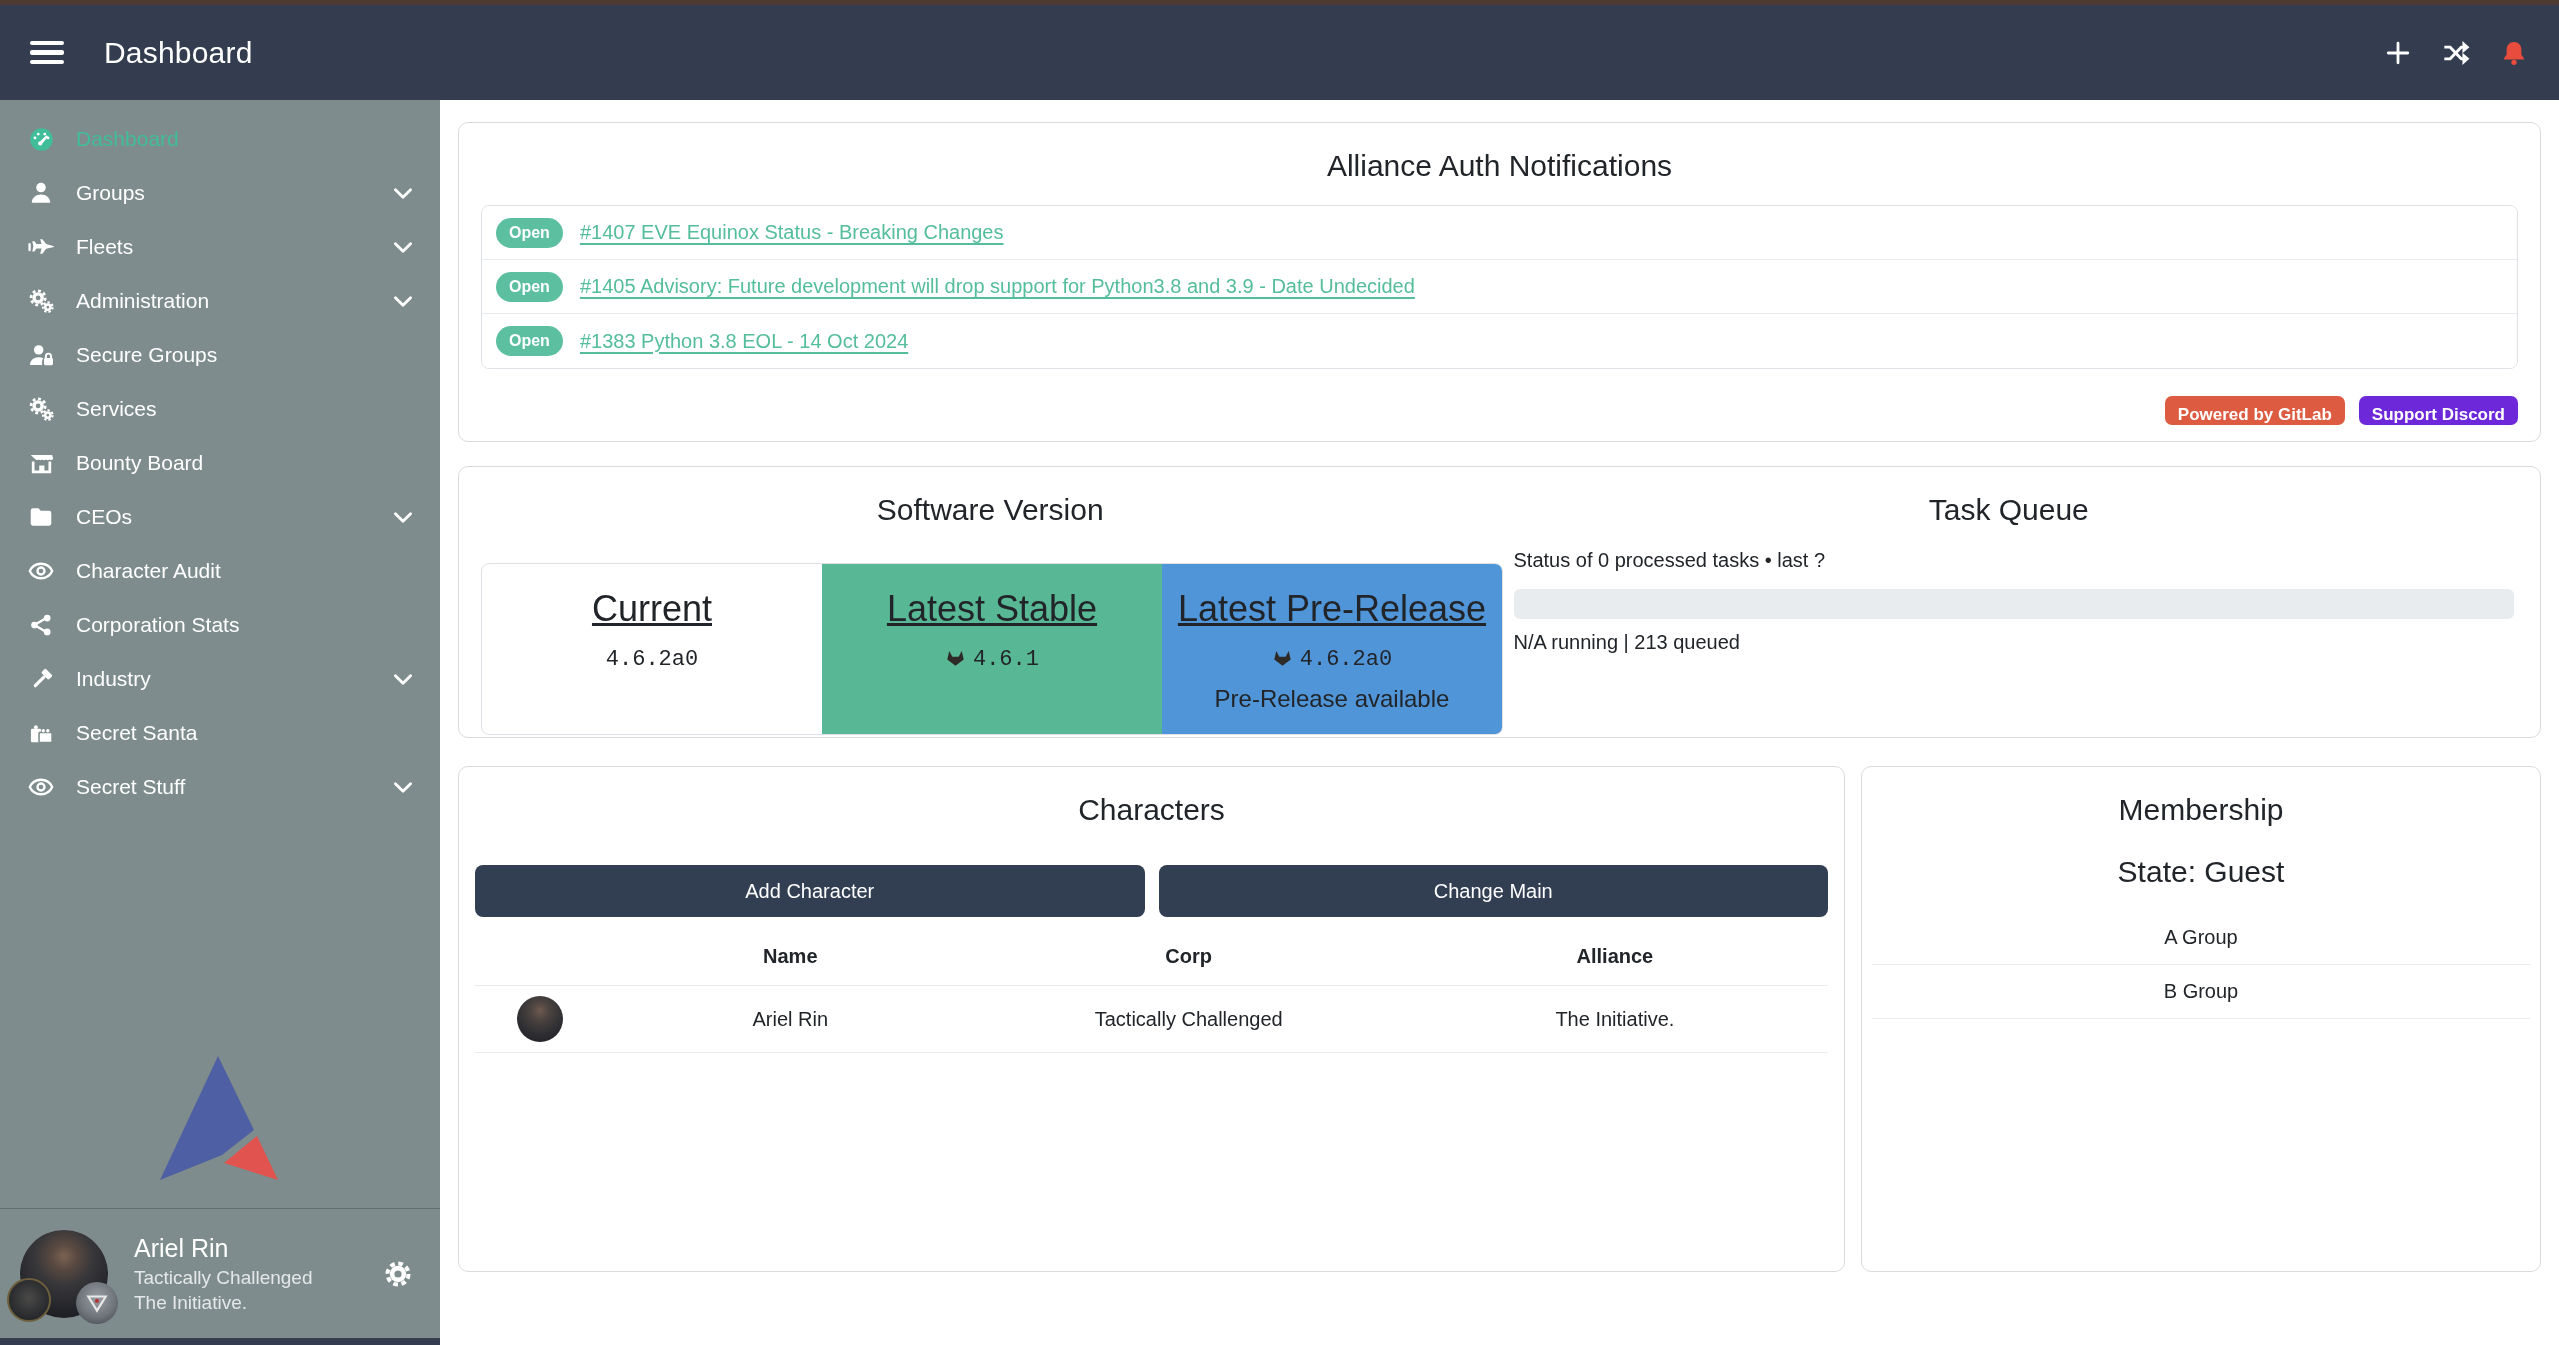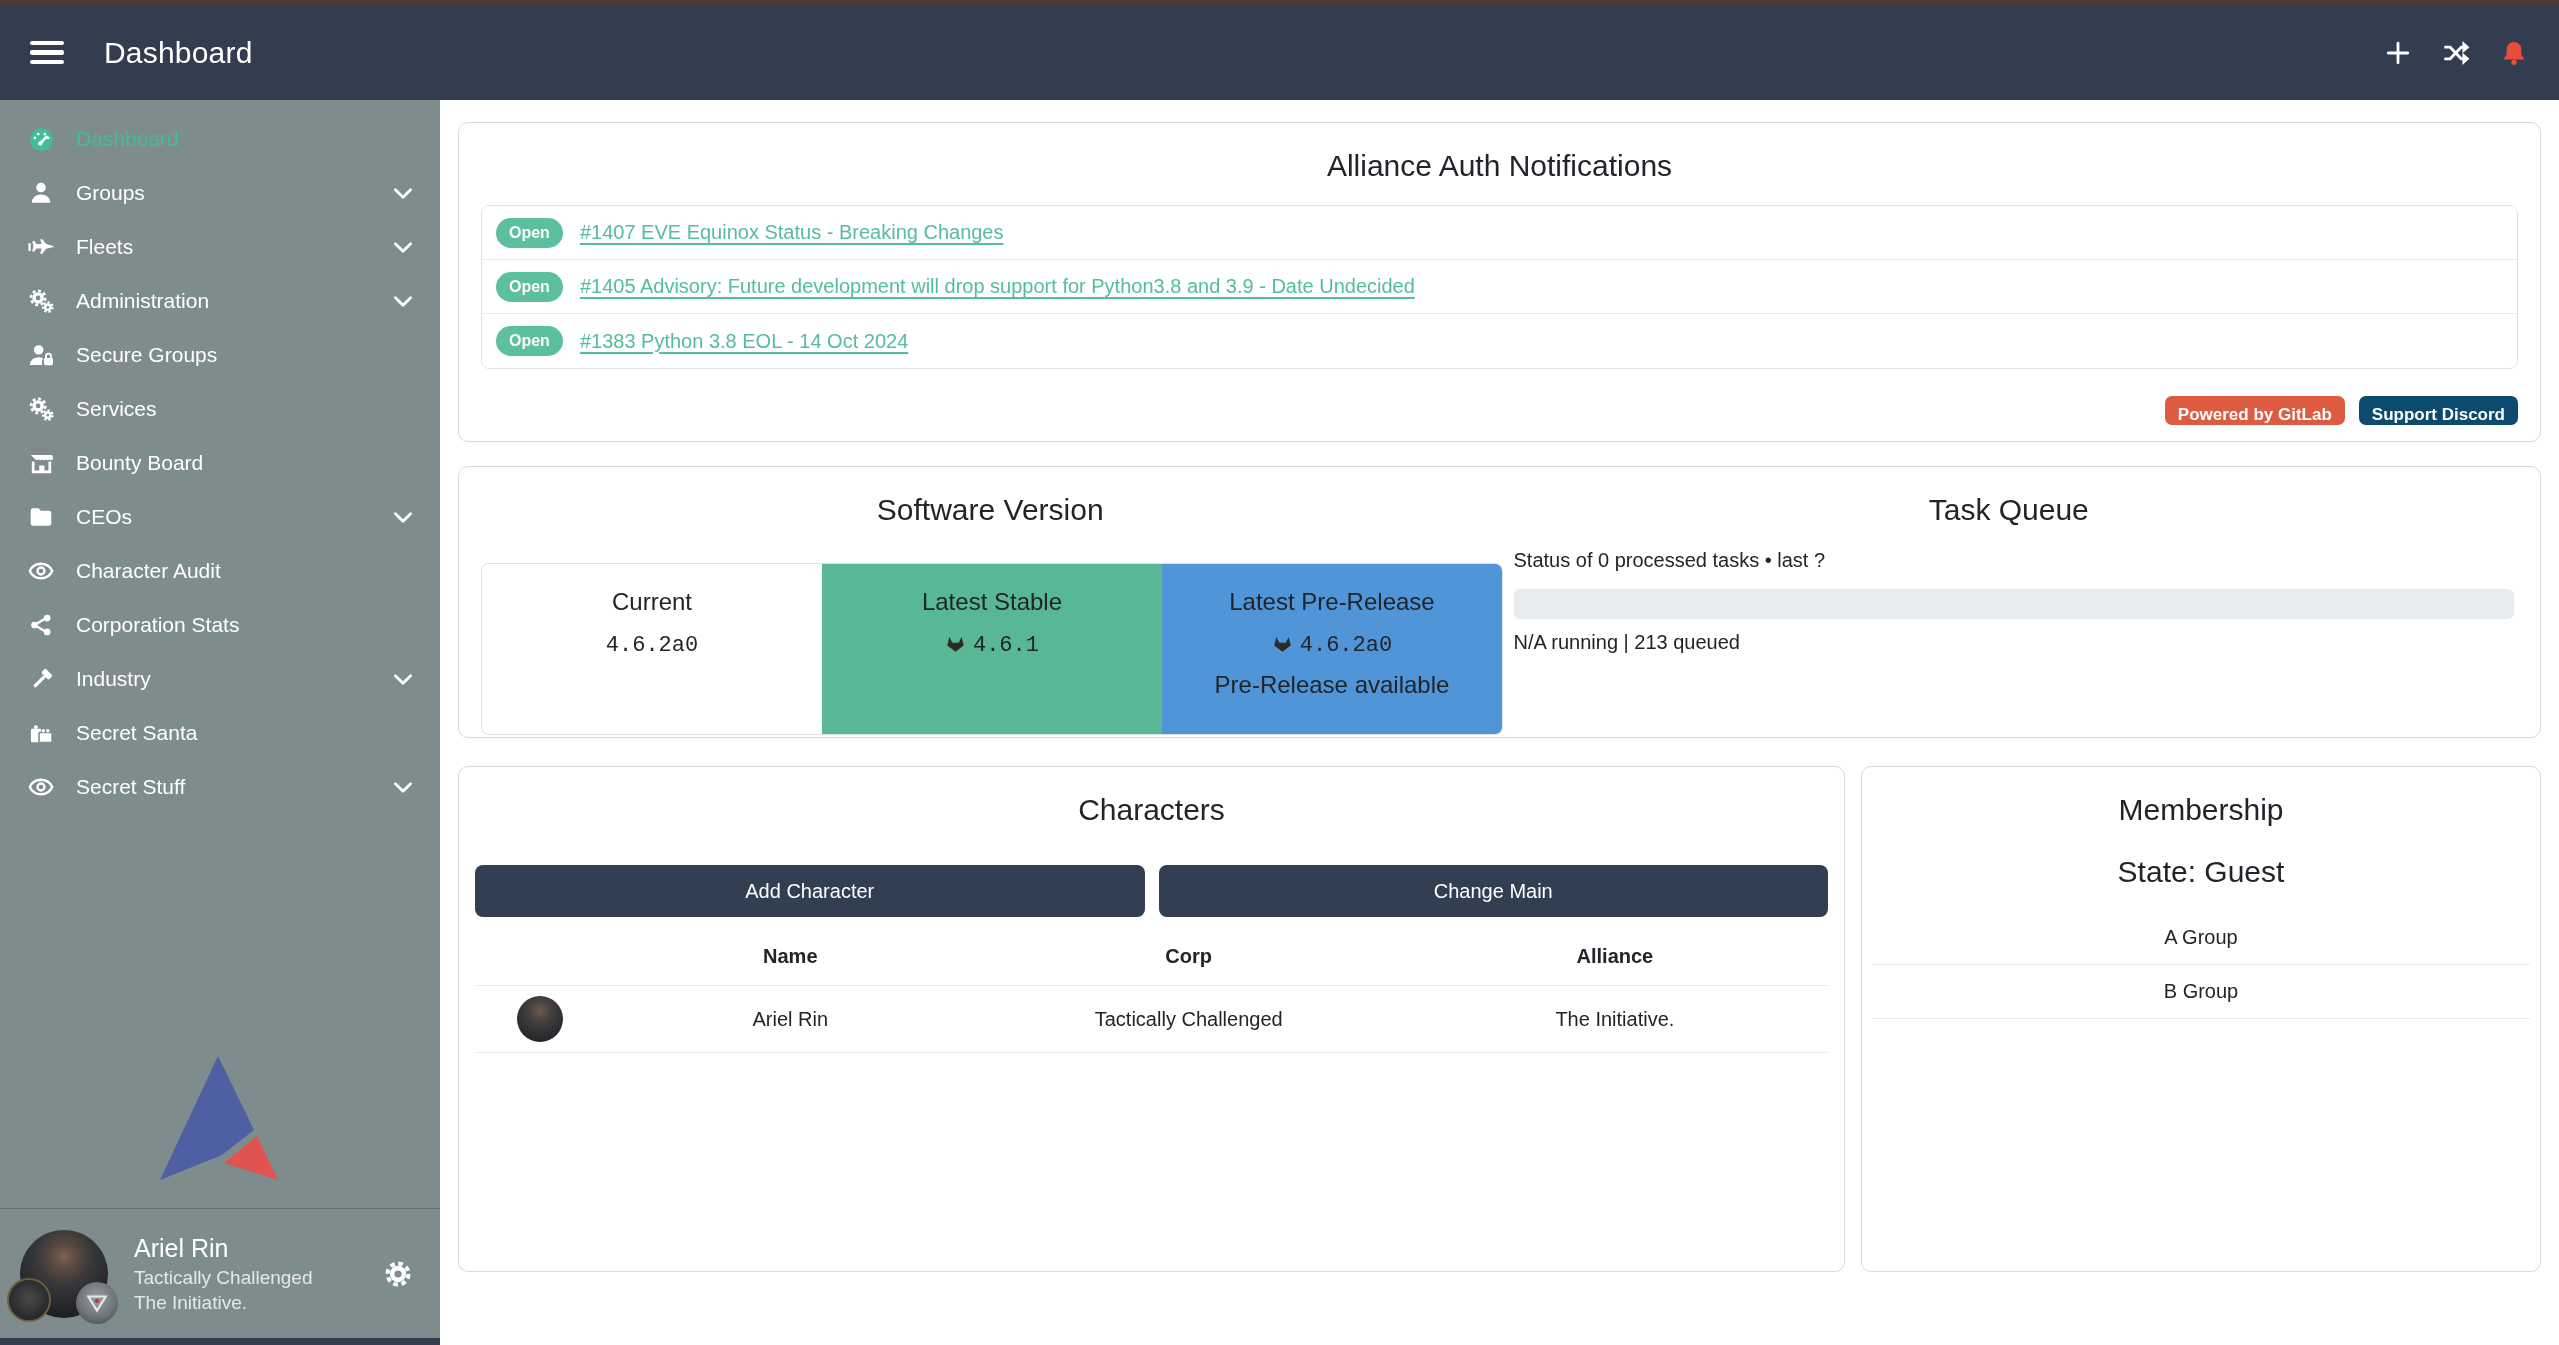--- a/index.html
+++ b/index.html
@@ -53,31 +53,31 @@
   
   .panel-notif { height:320px; padding:26px 22px 0 22px; margin-bottom:24px; }
   .notif-list { margin-top:22px; border:1px solid #dee2e6; border-radius:8px; overflow:hidden; }
   .notif-row { height:54px; display:flex; align-items:center; padding:0 14px; border-bottom:1px solid #e9ecef; background:#fff; }
   .notif-row:last-child { border-bottom:none; }
   .badge-open { background:#5cbfa0; color:#fff; font-weight:bold; font-size:16px; padding:6px 13px; border-radius:15px; margin-right:17px; flex-shrink:0; }
   .notif-link { color:#54bd9b; font-size:20px; text-decoration:underline; text-underline-offset:4px; cursor:pointer; }
   .shield-row { display:flex; justify-content:flex-end; gap:14px; margin-top:27px; }
   .shield { height:29px; border-radius:7px; display:flex; align-items:center; gap:9px; padding:0 13px; color:#fff; font-weight:bold; font-size:17px; cursor:pointer;flex-direction:column; }
   .shield.gitlab { background:#dd5b41; }
-  .shield.discord { background:#0c4a6e; }
+  .shield.discord { background:#6d28d9; }
   .shield svg { width:19px; height:19px; }
 
   
   .panel-sw { height:272px; display:flex; padding:26px 22px 0 22px; margin-bottom:28px; }
   .sw-half { width:50%; }
   .ver-box { margin-top:36px; width:1022px; height:172px; border:1px solid #dee2e6; border-radius:8px; display:flex; overflow:hidden; }
   .ver-col { width:33.333%; text-align:center; padding-top:24px; }
   .ver-col.stable { background:#58b794; }
   .ver-col.pre { background:#5095d8; }
-  .ver-label { font-size:24px; color:#212529; }
+  .ver-label { font-size:36px; color:#212529;text-decoration:underline; }
   .ver-value { margin-top:17px; font-size:22px; color:#212529; display:flex; align-items:flex-start; justify-content:center; gap:7px;font-family:Liberation Mono, monospace; }
   .ver-value svg { width:21px; height:21px; }
   .ver-note { margin-top:13px; font-size:24px; color:#212529; }
   .tq-body { padding:0 4px 0 14px; }
   .tq-status { margin-top:22px; font-size:20px; }
   .tq-progress { margin-top:17px; height:30px; background:#e9ecef; border-radius:6px; overflow:hidden; }
   .tq-fill { height:100%; width:0%; background:#41bd9a; }
   .tq-caption { margin-top:12px; font-size:20px; }
 
   

